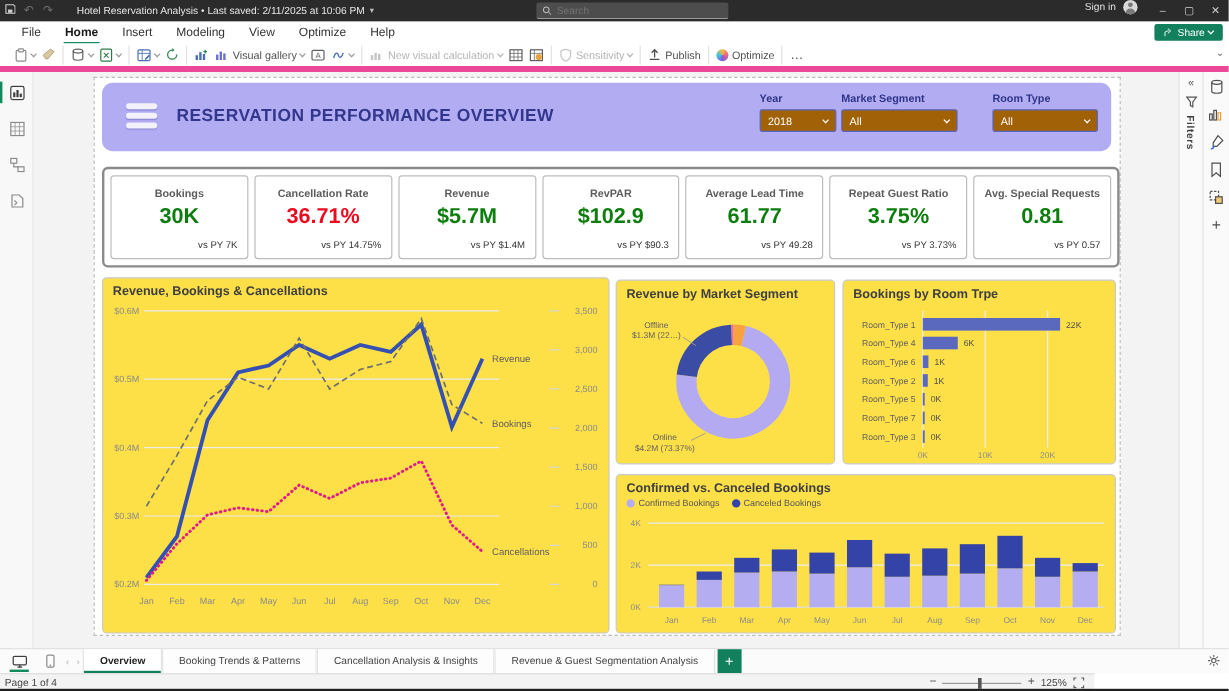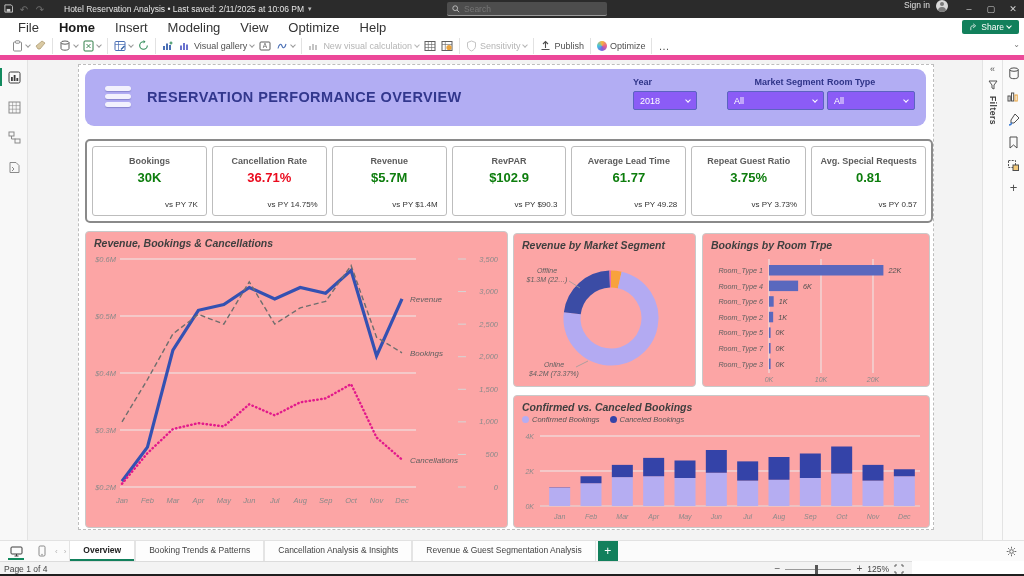--- a/index.html
+++ b/index.html
@@ -20,21 +20,21 @@
     font-family:"Liberation Sans", sans-serif; }
   .tb-right { position:absolute; right:0; top:0; height:18px; display:flex; align-items:flex-start; }
   .signin { font-size:8.5px; color:#e0e0e0; margin-right:6px; cursor:pointer; }
   .avatar { width:12px; height:12px; border-radius:50%; background:#d9d9d9; margin-right:10px; position:relative; overflow:hidden; cursor:pointer; }
   .avatar:before { content:""; position:absolute; left:4px; top:2px; width:4px; height:4px; border-radius:50%; background:#7a7a7a; }
   .avatar:after { content:""; position:absolute; left:2px; top:7px; width:8px; height:5px; border-radius:4px 4px 0 0; background:#7a7a7a; }
   .winbtn { width:22px; height:18px; display:flex; align-items:center; justify-content:center; color:#d0d0d0; font-size:9px; cursor:pointer; }
 
   
   .menubar { position:absolute; left:0; top:18px; width:1024px; height:18px; background:#fff; display:flex; align-items:center; padding-left:8px; }
-  .menu-item { font-size:13px; color:#333; padding:2px 10px; cursor:pointer; position:relative; }
+  .menu-item { font-size:10px; color:#333; padding:2px 10px; cursor:pointer; position:relative; }
   .menu-item.active { font-weight:bold; color:#1a1a1a; }
   .menu-item.active:after { content:""; position:absolute; left:9px; right:9px; bottom:-2px; height:2px; background:#118a5e; }
   .share-btn { position:absolute; right:5px; top:20px; height:14px; background:#12805c; color:#fff; border:none; border-radius:2px;
     font-size:8.5px; display:flex; align-items:center; gap:3px; padding:0 8px; cursor:pointer; font-family:"Liberation Sans", sans-serif; }
 
   
   .ribbon { position:absolute; left:0; top:36px; width:1024px; height:24px; background:#fff; border-bottom:5px solid #ec4899;
     display:flex; align-items:center; padding-left:6px; }
   .rb-group { display:flex; align-items:center; gap:5px; padding:0 6px; height:20px; }
   .rb-sep { width:1px; height:16px; background:#e2e2e2; }
@@ -63,36 +63,36 @@
     display:flex; flex-direction:column; align-items:center; padding-top:6px; gap:9px; }
   .rr-ico { cursor:pointer; height:14px; }
 
   
   .banner { position:absolute; left:6px; top:4px; width:841px; height:57px; background:#b2adf3; border-radius:9px; }
   .hamburger { position:absolute; left:20px; top:17px; width:26px; cursor:pointer; }
   .hamburger div { height:5px; background:#f2f1fd; border-radius:3px; margin-bottom:3px; box-shadow:0 1px 1px rgba(60,60,140,.35); }
   .banner-title { position:absolute; left:62px; top:20px; font-size:14.5px; font-weight:bold; color:#32378d; letter-spacing:.4px; }
   .bfilter { position:absolute; top:8px; }
   .bfilter .bf-label { font-size:9px; font-weight:bold; color:#2f3488; margin-bottom:4px; }
-  .bf-dd { height:19px; background:#8b5cf6; border:1px solid #5c63c0; border-radius:2px; color:#fff; font-size:9px;
+  .bf-dd { height:19px; background:#a16207; border:1px solid #5c63c0; border-radius:2px; color:#fff; font-size:9px;
     display:flex; align-items:center; justify-content:space-between; padding:0 6px; cursor:pointer; }
   .bf-dd .chev { border-color:#fff; }
 
   
   .kpi-frame { position:absolute; left:6px; top:74px; width:848px; height:84px; border:2px solid #8a8a8a; border-radius:5px;
     display:flex; gap:5px; padding:5px; background:#fff; }
   .kpi-card { flex:1; border:1px solid #bdbdbd; border-radius:3px; display:flex; flex-direction:column; align-items:center; background:#fff; }
   .kpi-label { font-size:9px; font-weight:bold; color:#5c5c5c; margin-top:9px; text-align:center; }
-  .kpi-value { font-size:13px; font-weight:bold; margin-top:4px; }
+  .kpi-value { font-size:18px; font-weight:bold; margin-top:4px; }
   .kpi-value.green { color:#0d7d0d; }
   .kpi-value.red { color:#ea0b1e; }
   .kpi-compare { font-size:8px; color:#333; margin-top:auto; align-self:flex-end; padding:0 8px 6px 0; }
 
   
-  .card { position:absolute; background:#fca5a5; border:1px solid #c9c9c9; border-radius:4px; overflow:hidden;font-style:italic; }
+  .card { position:absolute; background:#fde047; border:1px solid #c9c9c9; border-radius:4px; overflow:hidden; }
   .card-title { font-size:10.5px; font-weight:bold; color:#3f3f3f; padding:5px 0 0 8px; }
   #line-card   { left:6px;   top:166px; width:423px; height:297px; }
   #donut-card  { left:434px; top:168px; width:183px; height:154px; }
   #bar-card    { left:623px; top:168px; width:228px; height:154px; }
   #stack-card  { left:434px; top:330px; width:417px; height:133px; }
   .legend-row { display:flex; gap:10px; padding:2px 0 0 8px; align-items:center; }
   .legend-item { display:flex; align-items:center; gap:3px; font-size:7.5px; color:#555; }
   .legend-dot { width:7px; height:7px; border-radius:50%; }
 
   
@@ -358,21 +358,21 @@
             </div>
           <div class="banner-title">RESERVATION PERFORMANCE OVERVIEW</div>
           <div id="banner-filters">
               <div class="bfilter" style="left: 548px; width: 64px;">
                 <div class="bf-label">Year</div>
                 <div class="bf-dd">
                   <span>2018</span>
                   <span class="chev"></span>
                 </div>
               </div>
-              <div class="bfilter" style="left: 642px; width: 97px; text-align: right;">
+              <div class="bfilter" style="left: 616px; width: 97px;">
                 <div class="bf-label">Market Segment</div>
                 <div class="bf-dd">
                   <span>All</span>
                   <span class="chev"></span>
                 </div>
               </div>
               <div class="bfilter" style="left: 742px; width: 88px;">
                 <div class="bf-label">Room Type</div>
                 <div class="bf-dd">
                   <span>All</span>

